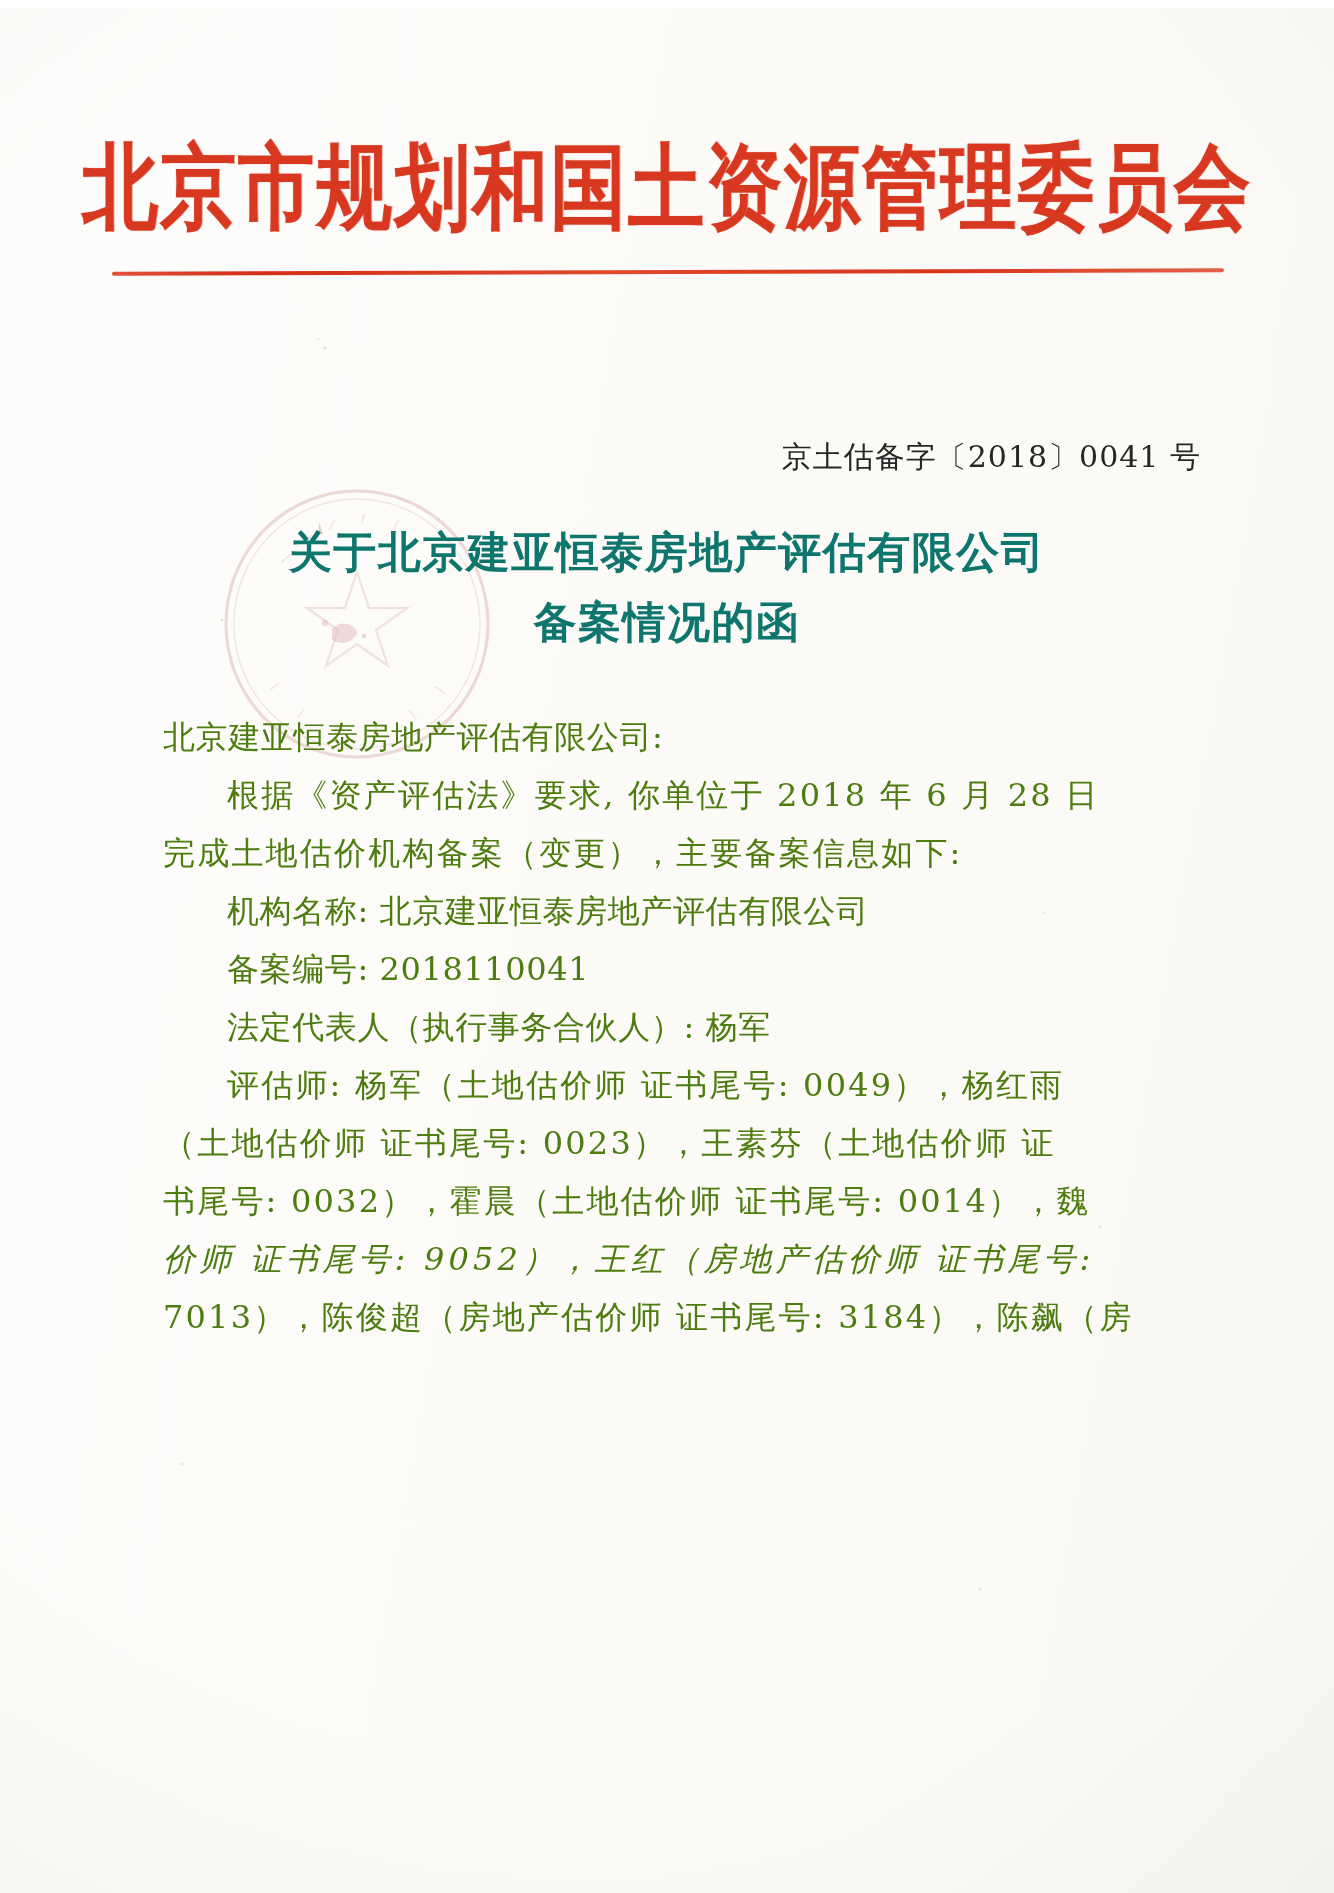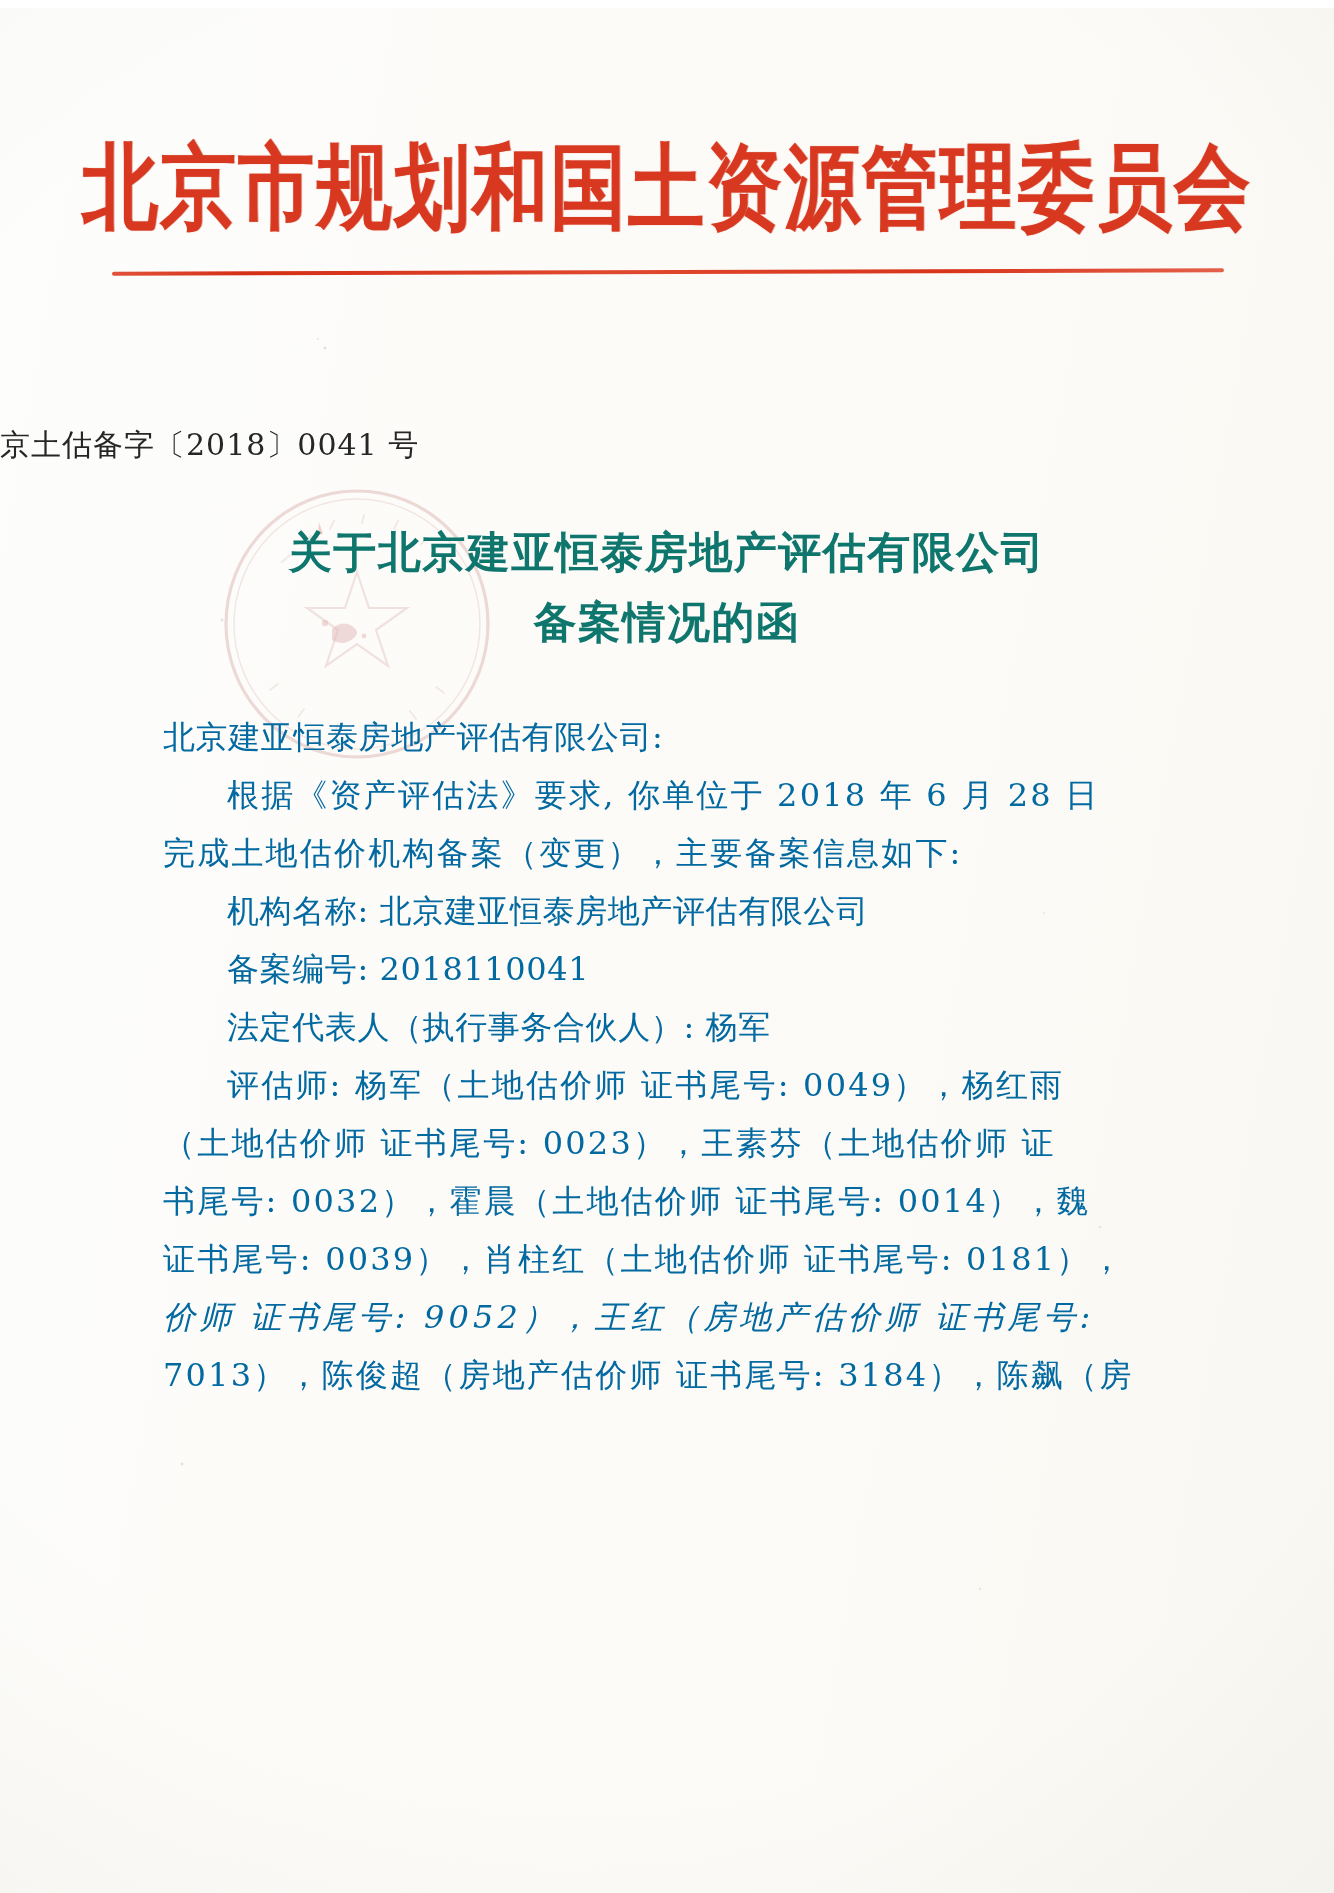--- a/index.html
+++ b/index.html
@@ -74,23 +74,24 @@
     top: 468px;
     width: 290px;
     height: 292px;
     pointer-events: none;
     opacity: .42;
   }
 
   
   #doc-number {
     position: absolute;
-    top: 417px;
+    top: 429px;
     left: 0;
     right: 133px;
+    text-align: right;
     font-size: 30px;
     letter-spacing: 1px;
     color: #262626;
     font-family: "DejaVu Serif", "Liberation Serif", serif;
   }
 
   
   #doc-title {
     position: absolute;
     top: 510px;
@@ -108,21 +109,21 @@
 
   
   #body-text {
     position: absolute;
     top: 700px;
     left: 163px;
     width: 1010px;
     font-size: 32px;
     line-height: 58px;
     letter-spacing: .6px;
-    color: #0369a1;
+    color: #4d7c0f;
   }
   #body-text .line {
     display: block;
     white-space: nowrap;
     height: 58px;
   }
   #body-text .indent-1 { text-indent: 64px; }
   .justify-wide { letter-spacing: 2.2px; }
   .justify-wider { letter-spacing: 4.2px; font-style: italic; }
 </style>
@@ -195,18 +196,17 @@
   <div id="body-text">
     <span class="line">北京建亚恒泰房地产评估有限公司:</span>
     <span class="line indent-1 justify-wide">根据《资产评估法》要求, 你单位于 2018 年 6 月 28 日</span>
     <span class="line justify-wide">完成土地估价机构备案（变更），主要备案信息如下:</span>
     <span class="line indent-1">机构名称: 北京建亚恒泰房地产评估有限公司</span>
     <span class="line indent-1">备案编号: 2018110041</span>
     <span class="line indent-1">法定代表人（执行事务合伙人）: 杨军</span>
     <span class="line indent-1 justify-wide">评估师: 杨军（土地估价师 证书尾号: 0049），杨红雨</span>
     <span class="line justify-wide">（土地估价师 证书尾号: 0023），王素芬（土地估价师 证</span>
     <span class="line justify-wide">书尾号: 0032），霍晨（土地估价师 证书尾号: 0014），魏</span>
-    <span class="line justify-wide">证书尾号: 0039），肖柱红（土地估价师 证书尾号: 0181），</span>
     <span class="line justify-wider">价师 证书尾号: 9052），王红（房地产估价师 证书尾号:</span>
     <span class="line justify-wide">7013），陈俊超（房地产估价师 证书尾号: 3184），陈飙（房</span>
   </div>
 
 </div>
 
 </body></html>

